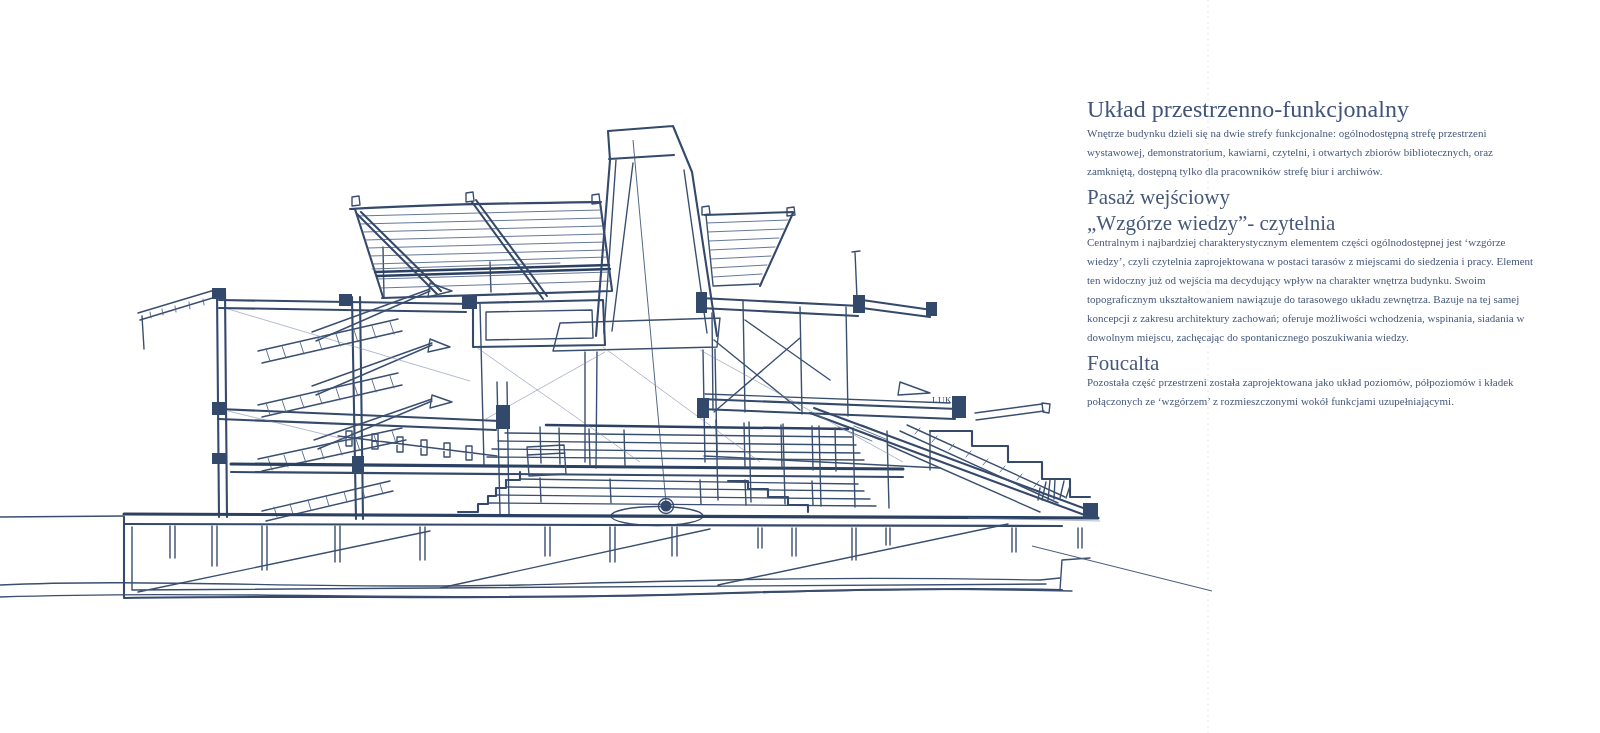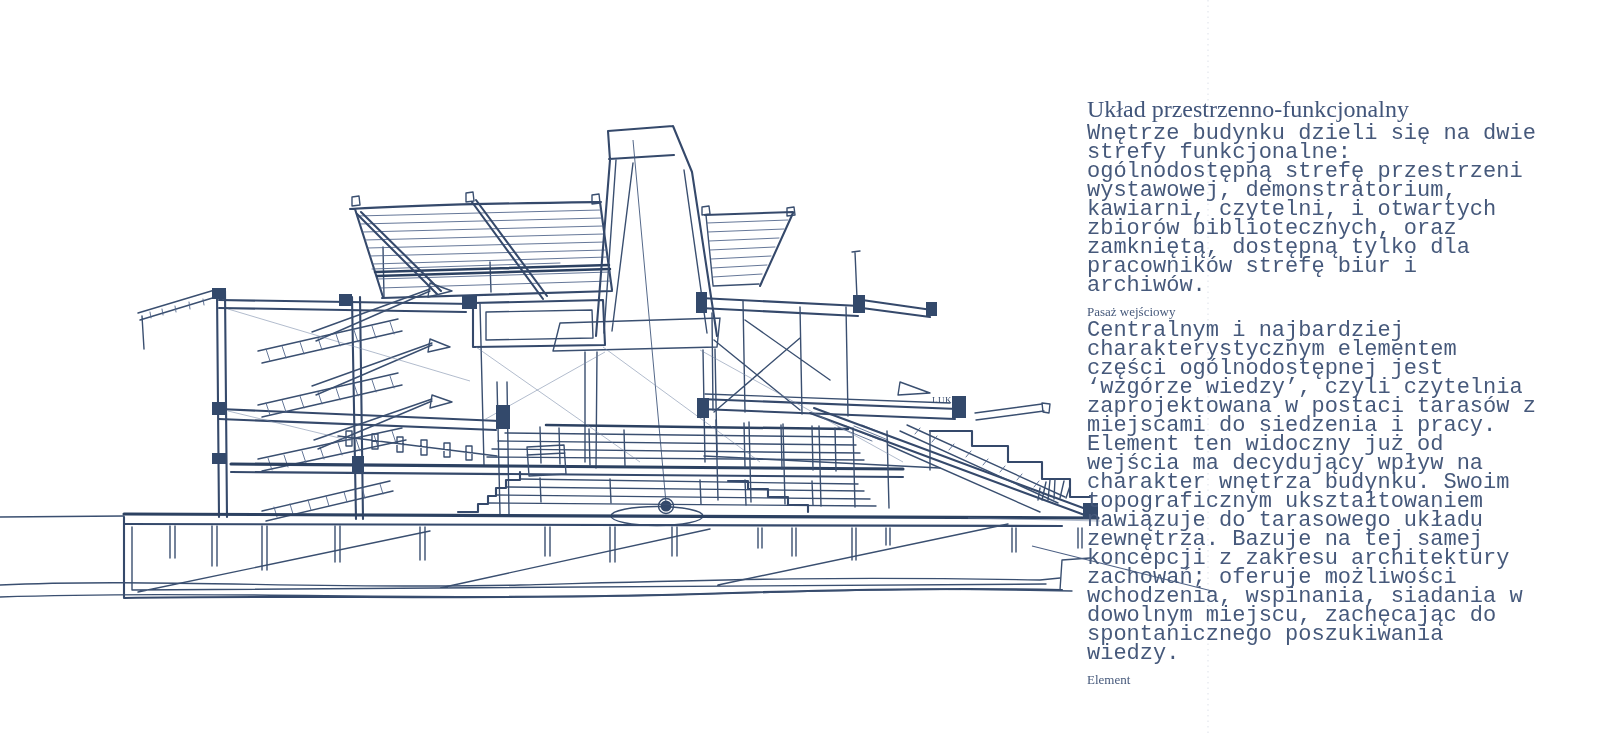--- a/index.html
+++ b/index.html
@@ -13,22 +13,22 @@
   .h{stroke:#53688c;stroke-width:0.9;fill:none;stroke-linecap:round;}
   .thk{stroke:#2c4161;stroke-width:3.1;fill:none;stroke-linecap:round;}
   .dk{stroke:#2c4161;stroke-width:2.5;fill:none;stroke-linecap:round;}
   .f{stroke:#7586a5;stroke-width:0.7;fill:none;opacity:.8;}
   .ink{fill:#33496b;stroke:none;}
   .fold{stroke:#aab5c9;stroke-width:.8;stroke-dasharray:1.5 4;opacity:.5;fill:none;}
   .anno{font-family:"Liberation Serif",serif;font-size:9px;fill:#35496b;letter-spacing:.5px;}
   
   .text-col{position:absolute;left:1087px;top:80px;width:455px;color:#46597b;}
   .text-col h1{font-size:24px;line-height:26px;font-weight:400;margin:16px 0 2px;color:#41557a;}
-  .text-col h2{font-size:13px;line-height:19px;font-weight:400;margin:7px 0 0;}
-  .text-col p{font-size:22px;line-height:19px;margin:0;font-family:Liberation Mono, monospace;}
+  .text-col h2{font-size:21px;line-height:19px;font-weight:400;margin:7px 0 0;}
+  .text-col p{font-size:11px;line-height:19px;margin:0;}
 </style>
 </head>
 <body>
 
 <div class="page">
 
   <figure class="sketch-wrap" style="margin:0;">
     <svg viewBox="0 0 1240 733" xmlns="http://www.w3.org/2000/svg">
 
       <g>
@@ -142,21 +142,23 @@
     <p>Wnętrze budynku dzieli się na dwie strefy funkcjonalne: ogólnodostępną strefę przestrzeni wystawowej, demonstratorium, kawiarni, czytelni, i otwartych zbiorów bibliotecznych, oraz zamkniętą, dostępną tylko dla pracowników strefę biur i archiwów.</p>
 
     <section>
       <h2>Pasaż wejściowy</h2>
     </section>
 
     <section>
     </section>
 
     <section>
+      <h2>„Wzgórze wiedzy”- czytelnia</h2>
       <p>Centralnym i najbardziej charakterystycznym elementem części ogólnodostępnej jest ‘wzgórze wiedzy’, czyli czytelnia zaprojektowana w postaci tarasów z miejscami do siedzenia i pracy. Element ten widoczny już od wejścia ma decydujący wpływ na charakter wnętrza budynku. Swoim topograficznym ukształtowaniem nawiązuje do tarasowego układu zewnętrza. Bazuje na tej samej koncepcji z zakresu architektury zachowań; oferuje możliwości wchodzenia, wspinania, siadania w dowolnym miejscu, zachęcając do spontanicznego poszukiwania wiedzy.</p>
     </section>
 
     <section>
-      <h2>Element</h2>
+      <h2>Foucalta</h2>
+      <p>Pozostała część przestrzeni została zaprojektowana jako układ poziomów, półpoziomów i kładek połączonych ze ‘wzgórzem’ z rozmieszczonymi wokół funkcjami uzupełniającymi.</p>
     </section>
   </article>
 
 </div>
 
 </body></html>

